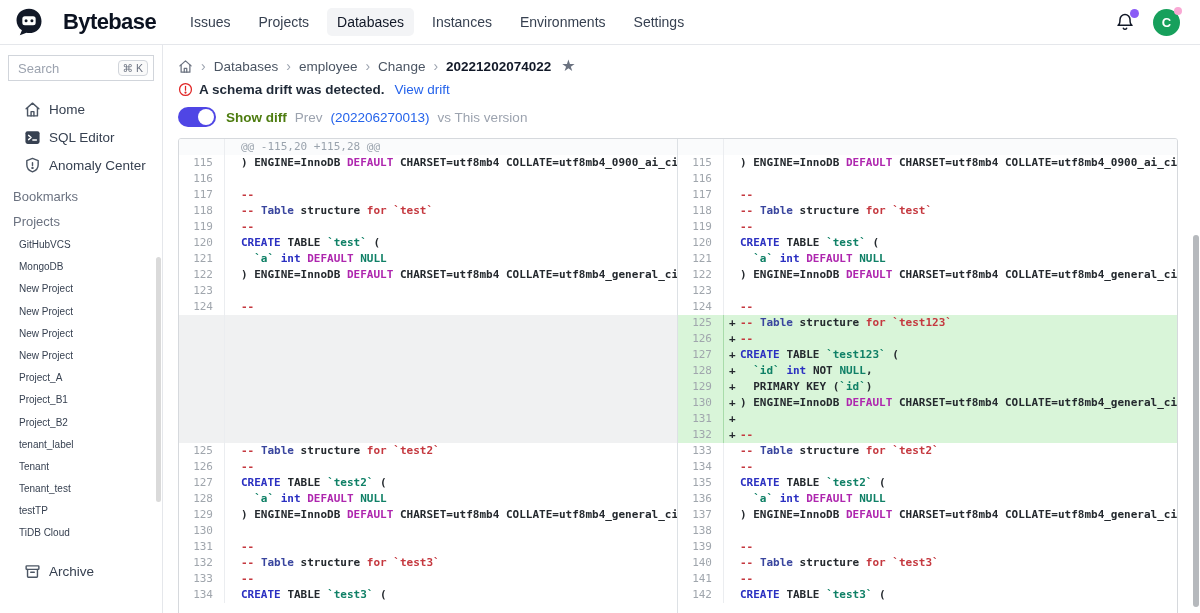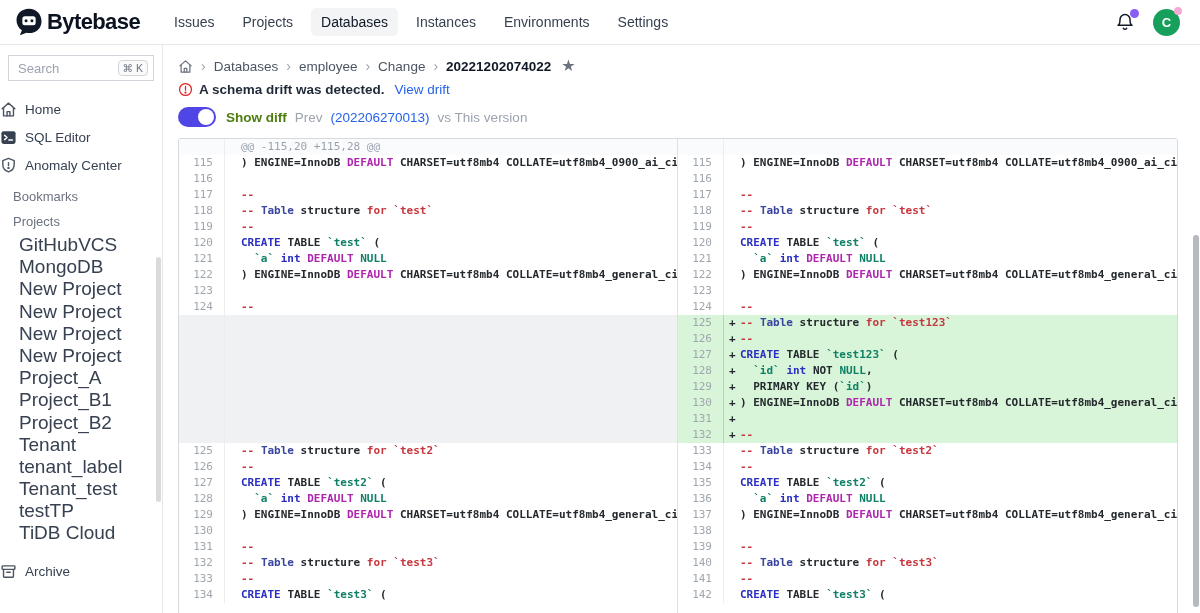--- a/index.html
+++ b/index.html
@@ -8,21 +8,21 @@
     width:1200px; height:613px; overflow:hidden;
     font-family:"Liberation Sans", sans-serif;
     background:#fff; color:#1f2937;
   }
 
   
   header {
     height:45px; display:flex; align-items:center;
     padding:0 14px; border-bottom:1px solid #e5e7eb; background:#fff;
   }
-  .brand { display:flex; align-items:center; gap:3px; margin-right:24px; cursor:pointer; }
+  .brand { display:flex; align-items:center; gap:19px; margin-right:24px; cursor:pointer; }
   .brand-name { font-size:22px; font-weight:800; color:#0b1220; letter-spacing:-0.6px; }
   nav { display:flex; align-items:center; gap:8px; flex:1; }
   .nav-link { font-size:14px; color:#374151; padding:6px 10px; border-radius:5px; cursor:pointer; text-decoration:none; }
   .nav-link.active { background:#f3f4f6; color:#111827; }
   .nav-right { display:flex; align-items:center; gap:18px; padding-right:6px; }
   .bell-wrap { position:relative; cursor:pointer; height:20px; }
   .bell-dot { position:absolute; top:-3px; right:-4px; width:9px; height:9px; border-radius:50%; background:var(--notif_purple); }
   .avatar { width:27px; height:27px; border-radius:50%; background:var(--avatar_green); color:#fff;
             display:flex; align-items:center; justify-content:center; font-size:13px; font-weight:700;
             position:relative; cursor:pointer; }
@@ -30,24 +30,24 @@
 
   
   .app { display:flex; height:568px; }
 
   
   aside { width:163px; flex:0 0 163px; border-right:1px solid #e5e7eb; position:relative; padding-top:10px; background:#fff; }
   .search-box { margin:0 8px 14px 8px; height:26px; border:1px solid #d1d5db; border-radius:0;
     display:flex; align-items:center; justify-content:space-between; padding:0 5px 0 9px; background:#fff; cursor:text; }
   .search-ph { font-size:13px; color:#9ca3af; }
   .kbd { font-size:10.5px; color:#6b7280; border:1px solid #d1d5db; border-radius:4px; padding:1px 4px; background:#fafafa; }
-  .side-item { display:flex; align-items:center; gap:8px; height:28px; padding-left:0;
+  .side-item { display:flex; align-items:center; gap:8px; height:28px; padding-left:24px;
                font-size:13.5px; color:#374151; cursor:pointer; }
   .side-section { font-size:13px; color:#6b7280; padding-left:13px; margin-top:10px; margin-bottom:5px; }
-  .proj-item { font-size:19px; color:#374151; padding-left:19px; height:22.2px; line-height:22.2px; cursor:pointer; white-space:nowrap; }
+  .proj-item { font-size:10px; color:#374151; padding-left:19px; height:22.2px; line-height:22.2px; cursor:pointer; white-space:nowrap; }
   .archive-item { margin-top:13px; }
   .plan-footer { position:absolute; bottom:0; left:0; right:0; border-top:1px solid #e5e7eb;
                  padding:9px 10px; font-size:13px; font-weight:700; color:#111827; background:#fff; }
   .side-thumb { position:absolute; top:212px; right:1px; width:5px; height:245px; background:#dadada; border-radius:3px; cursor:grab; }
 
   
   main { flex:1; position:relative; padding:0 22px 0 15px; min-width:0; }
   .breadcrumb { display:flex; align-items:center; gap:7px; margin-top:13px; font-size:13.5px; color:#4b5563; }
   .bc-sep { color:#9ca3af; font-size:14px; margin:0 1px; }
   .bc-link { font-weight:500; color:#4b5563; cursor:pointer; text-decoration:none; }
@@ -165,22 +165,22 @@
     <div id="projects-list">
         <div class="proj-item">GitHubVCS</div>
         <div class="proj-item">MongoDB</div>
         <div class="proj-item">New Project</div>
         <div class="proj-item">New Project</div>
         <div class="proj-item">New Project</div>
         <div class="proj-item">New Project</div>
         <div class="proj-item">Project_A</div>
         <div class="proj-item">Project_B1</div>
         <div class="proj-item">Project_B2</div>
+        <div class="proj-item">tenant_label</div>
         <div class="proj-item">Tenant</div>
-        <div class="proj-item">tenant_label</div>
         <div class="proj-item">Tenant_test</div>
         <div class="proj-item">testTP</div>
         <div class="proj-item">TiDB Cloud</div>
       </div>
 
     <div class="side-item archive-item">
       <svg width="17" height="17" viewBox="0 0 24 24" fill="none" stroke="#4b5563" stroke-width="2" stroke-linecap="round" stroke-linejoin="round">
         <rect x="3" y="4" width="18" height="5" rx="1"></rect>
           <path d="M5 9v10a1 1 0 0 0 1 1h12a1 1 0 0 0 1-1V9"></path>
           <path d="M9.5 13h5"></path>

